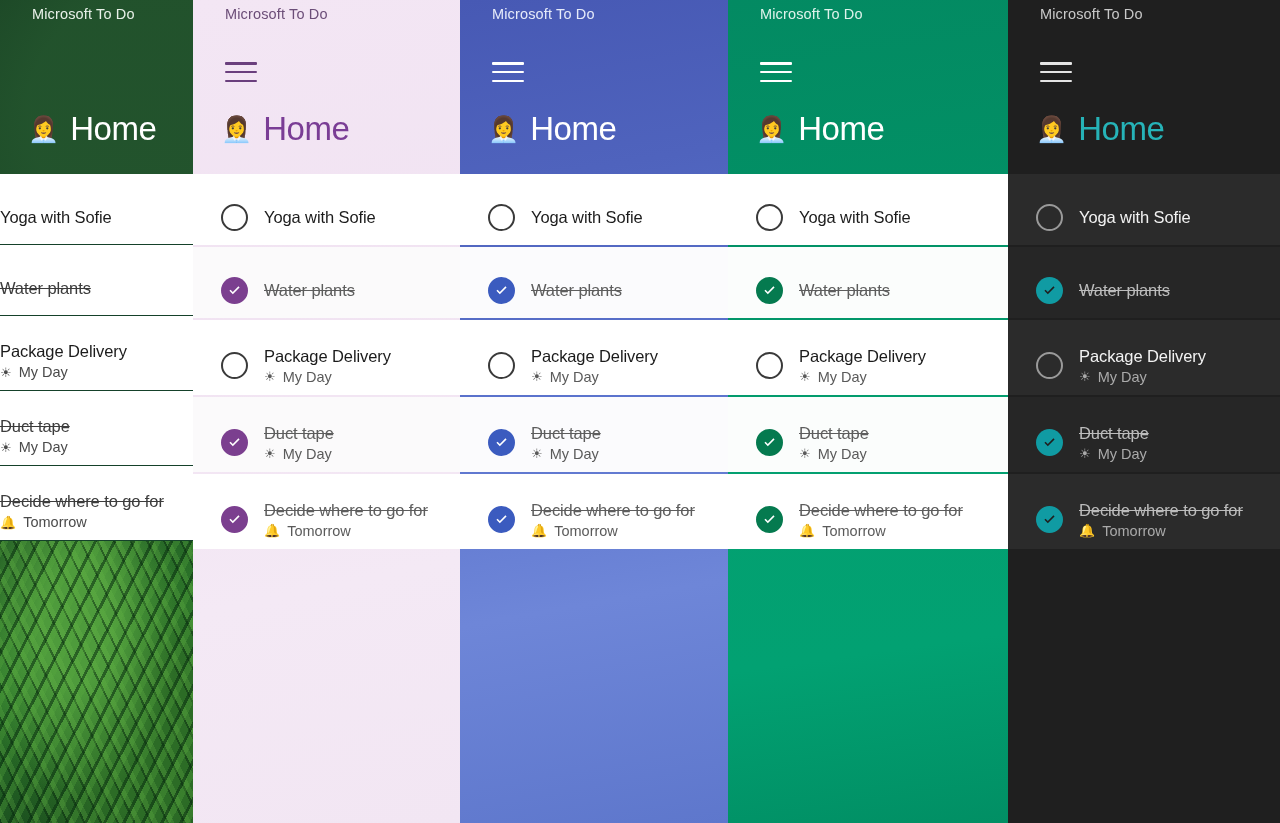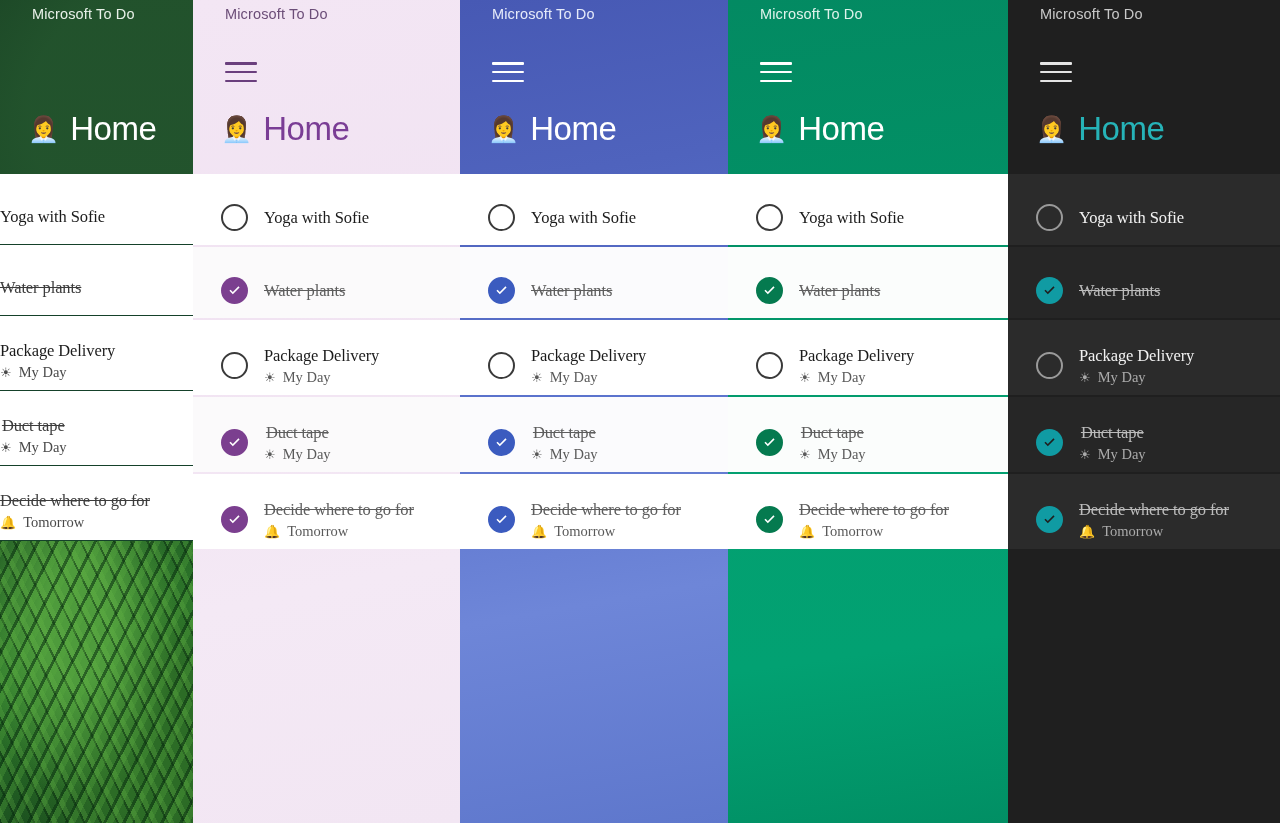--- a/index.html
+++ b/index.html
@@ -95,21 +95,20 @@
     gap: 2px;
   }
 
   .task-row {
     display: flex;
     align-items: center;
     gap: 16px;
     padding: 16px 12px 0 28px;
     min-height: 71px;
     position: relative;
-    font-family: Liberation Serif, serif;
   }
   .task-row.has-meta { min-height: 75px; text-align: center; }
 
   .checkbox {
     flex: 0 0 auto;
     width: 27px;
     height: 27px;
     border-radius: 50%;
     display: flex;
     align-items: center;

